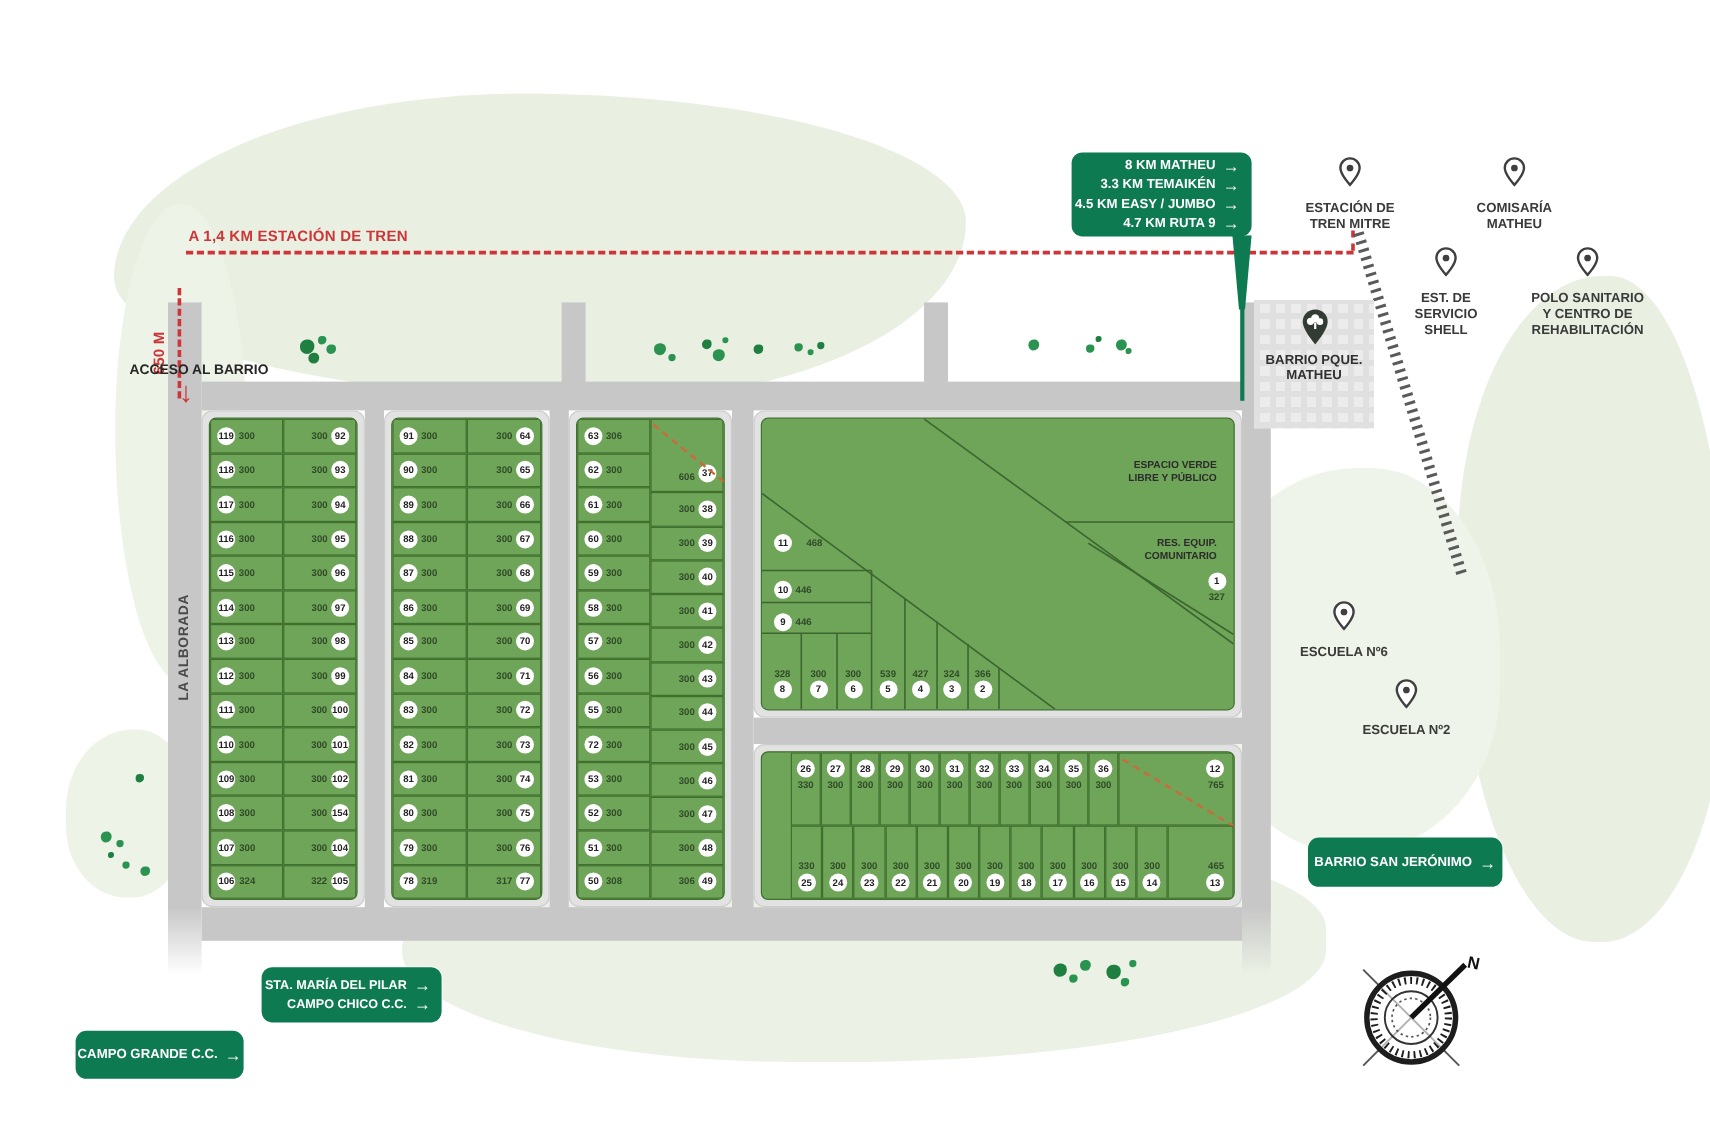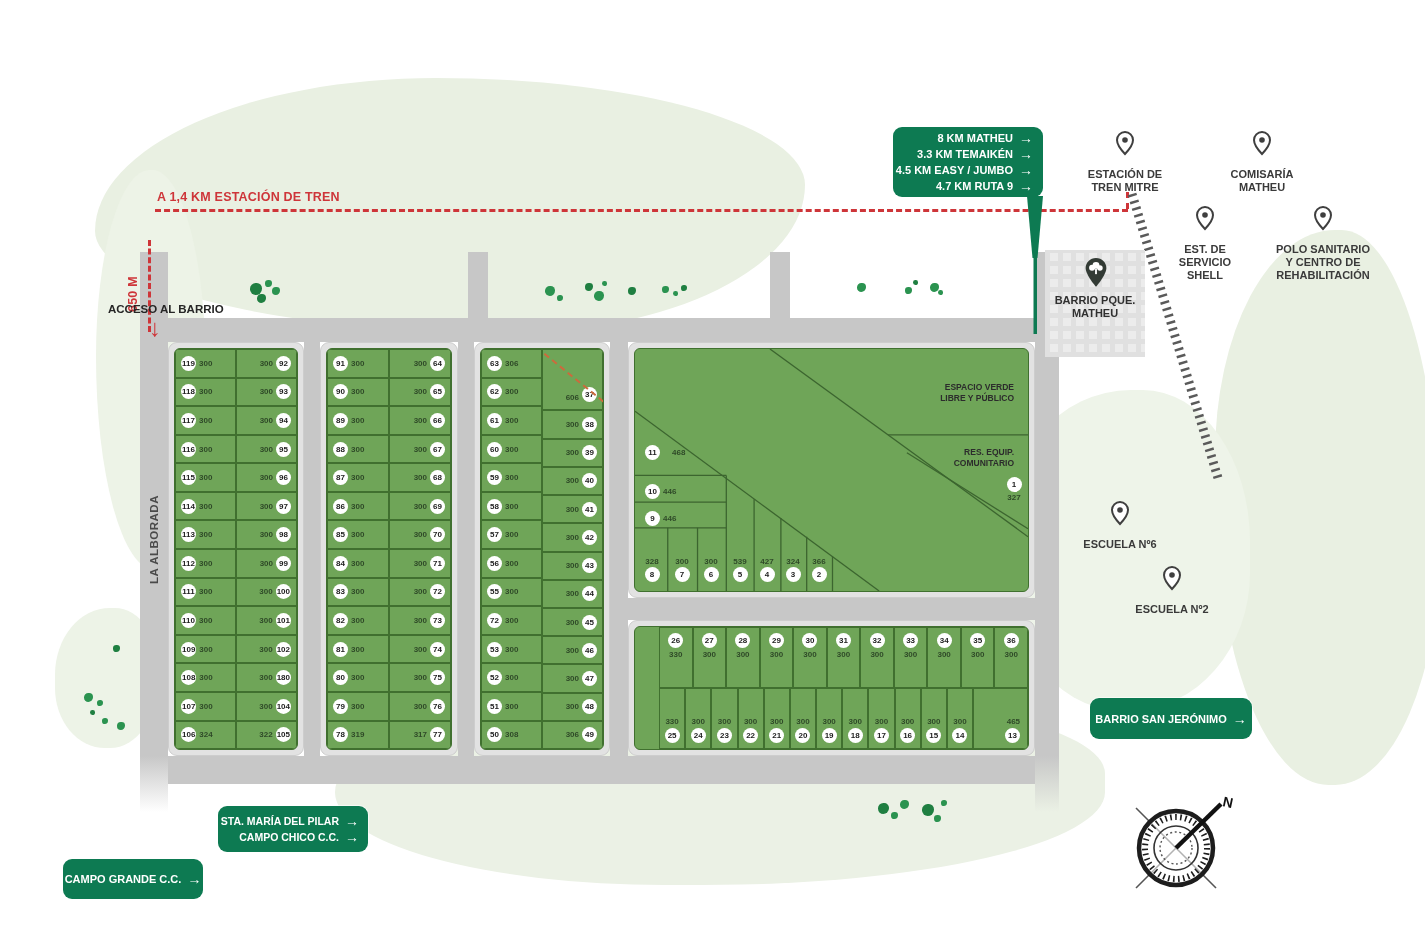--- a/index.html
+++ b/index.html
@@ -326,21 +326,21 @@
           <div class="cell r">
             <span class="area">300</span>
             <span class="circ">101</span>
           </div>
           <div class="cell r">
             <span class="area">300</span>
             <span class="circ">102</span>
           </div>
           <div class="cell r">
             <span class="area">300</span>
-            <span class="circ">180</span>
+            <span class="circ">154</span>
           </div>
           <div class="cell r">
             <span class="area">300</span>
             <span class="circ">104</span>
           </div>
           <div class="cell r">
             <span class="area">322</span>
             <span class="circ">105</span>
           </div>
         </div>
@@ -699,20 +699,24 @@
             <span class="circ">34</span>
             <span class="area">300</span>
           </div>
           <div class="vcell top">
             <span class="circ">35</span>
             <span class="area">300</span>
           </div>
           <div class="vcell top">
             <span class="circ">36</span>
             <span class="area">300</span>
+          </div>
+          <div class="vcell top diag12" style="flex: 0 0 96px; align-items: flex-end; padding-right: 7px;">
+            <span class="circ">12</span>
+            <span class="area">765</span>
           </div>
         </div>
       <div class="vrow" id="strip-bottom">
           <div class="vcell bottom">
             <span class="area">330</span>
             <span class="circ">25</span>
           </div>
           <div class="vcell bottom">
             <span class="area">300</span>
             <span class="circ">24</span>

